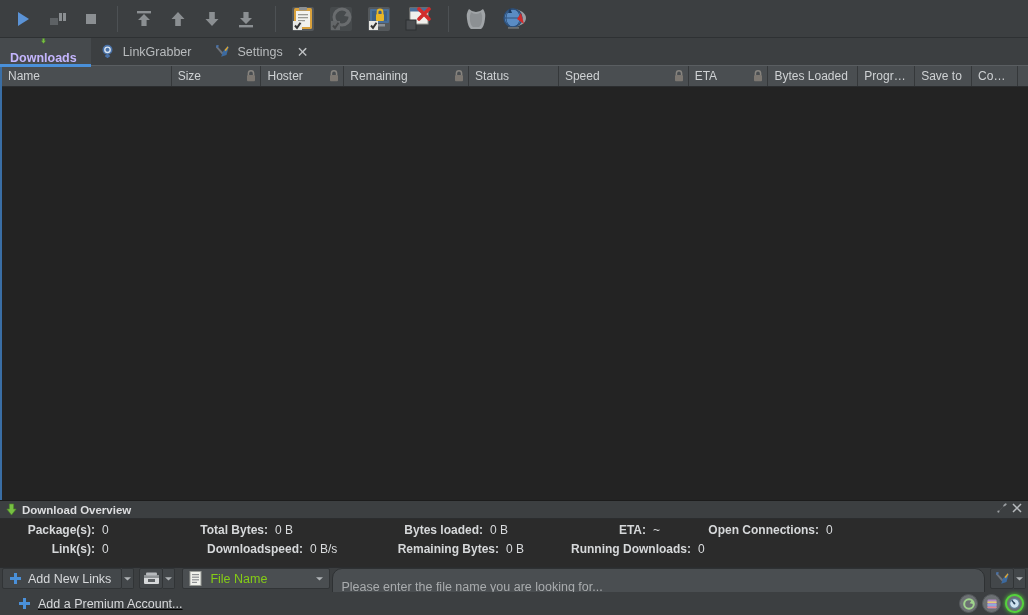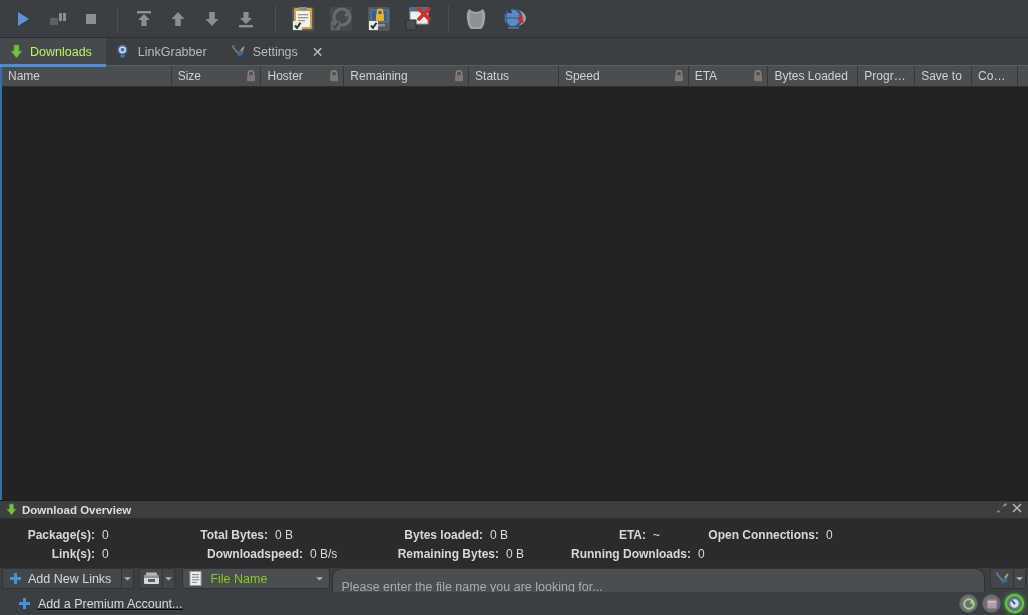--- a/index.html
+++ b/index.html
@@ -44,22 +44,23 @@
     height: 27px;
     display:flex; align-items:center; gap:7px;
     padding: 0 14px 0 10px;
     font-size: 12.5px;
     color:#b9bcbe;
     cursor:pointer;
     position:relative;
   }
   .tab.active {
     background:#464a4d;
-    color:#bef264;
-    font-weight:normal;
+    color:#c4b5fd;
+    font-weight:bold;
+    flex-direction:column;
   }
   .tab.active::after {
     content:""; position:absolute; left:0; right:0; bottom:-2px; height:3px; background:#4a90d9;
   }
   .tab .tlabel { white-space:nowrap; }
   .tab-close {
     margin-left: 4px; font-size: 14px; color:#c0c3c5; line-height:1;
     cursor:pointer; padding:0 3px; font-weight:300;
   }
 
@@ -90,21 +91,21 @@
   .ov-head {
     height:18px; display:flex; align-items:center;
     background:#3c3f41; padding-left:6px;
     border-bottom:1px solid #2b2d2f;
     font-size:11.5px; font-weight:bold; color:#dcdddf;
     position:relative;
   }
   .ov-head .ovtitle { margin-left:5px; }
   .ov-tools { position:absolute; right:5px; top:1px; display:flex; gap:3px; align-items:center;}
   .ov-body { padding:4px 0 6px 0; background:#2b2b2b; font-size:12px; }
-  .ov-row { display:flex; align-items:flex-end; height:19px; color:#c8cbcd; }
+  .ov-row { display:flex; align-items:flex-start; height:19px; color:#c8cbcd; }
   .ov-lbl { font-weight:bold; color:#d6d8da; text-align:right; }
   .ov-val { color:#d9dbdd; margin-left:7px; }
 
   
   .bottombar {
     height:25px; min-height:25px; display:flex; 
     background:#3c3f41; border-top:1px solid #2b2d2f; padding:0 2px;
   }
   .bb-btn {
     height:21px; display:flex; align-items:center; gap:6px;

